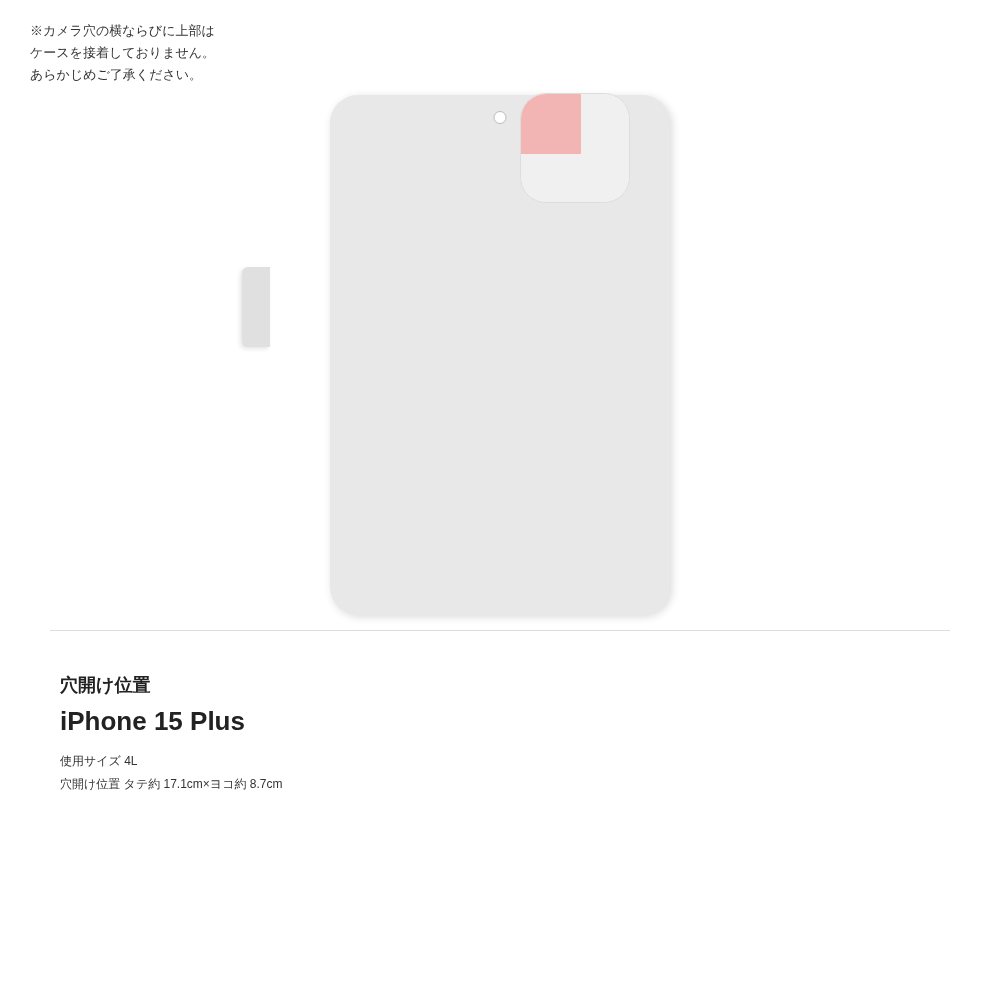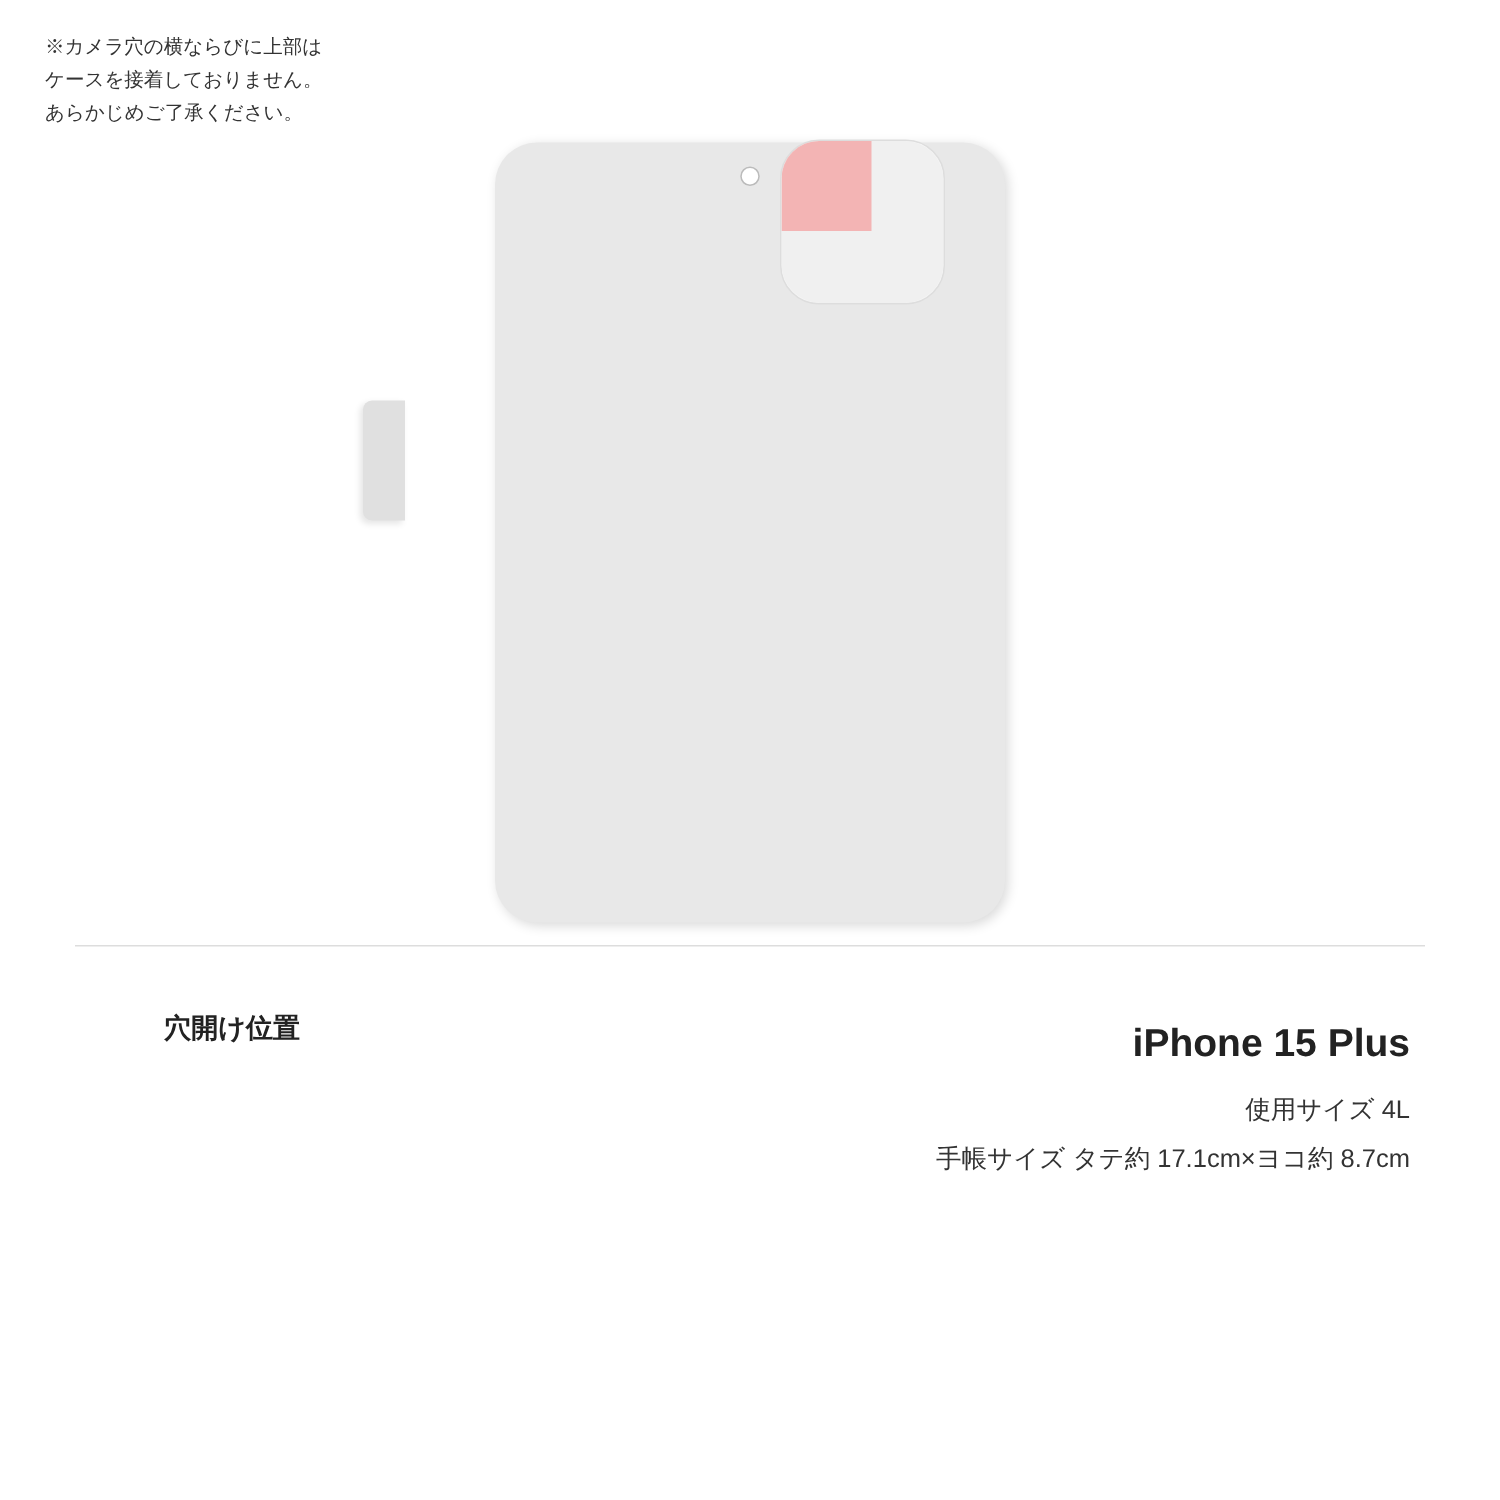--- a/index.html
+++ b/index.html
@@ -1,19 +1,18 @@
 <!DOCTYPE html>
 <html><head>
   <meta charset="utf-8">
   <style>
     * {
       margin: 0;
       padding: 0;
       box-sizing: border-box;
-      text-align: right;
     }
 
     body {
       width: 1000px;
       height: 1000px;
       background: #ffffff;
       font-family: 'Hiragino Sans', 'Hiragino Kaku Gothic ProN', 'Yu Gothic', 'Meiryo', sans-serif;
       overflow: hidden;
       position: relative;
     }
@@ -100,21 +99,21 @@
       height: 1px;
       background: #ddd;
       margin: 0 auto;
     }
 
     
     .info-section {
       width: 100%;
       padding: 40px 60px 40px 60px;
       display: flex;
-      flex-direction: row;
+      flex-direction: column;
       align-items: flex-start;
       gap: 0;
     }
 
     .info-label {
       font-size: 18px;
       font-weight: bold;
       color: #222;
       white-space: nowrap;
       min-width: 140px;
@@ -130,21 +129,21 @@
 
     .info-content .model-name {
       font-size: 26px;
       font-weight: bold;
       display: block;
       margin-bottom: 4px;
     }
 
     .info-content .detail-line {
       display: block;
-      font-size: 17px;
+      font-size: 12px;
       color: #333;
     }
 
     
     .illustration-wrapper {
       position: relative;
       width: 460px;
       height: 580px;
       margin-top: 20px;
     }
@@ -195,18 +194,18 @@
 
   <div class="divider"></div>
 
   <div class="info-section">
 
     <div class="info-label">穴開け位置</div>
 
     <div class="info-content">
       <span class="model-name">iPhone 15 Plus</span>
       <span class="detail-line">使用サイズ 4L</span>
-      <span class="detail-line">手帳サイズ タテ約 17.1cm×ヨコ約 8.7cm</span>
+      <span class="detail-line">穴開け位置 タテ約 17.1cm×ヨコ約 8.7cm</span>
     </div>
 
   </div>
 
 </div>
 
 </body></html>

